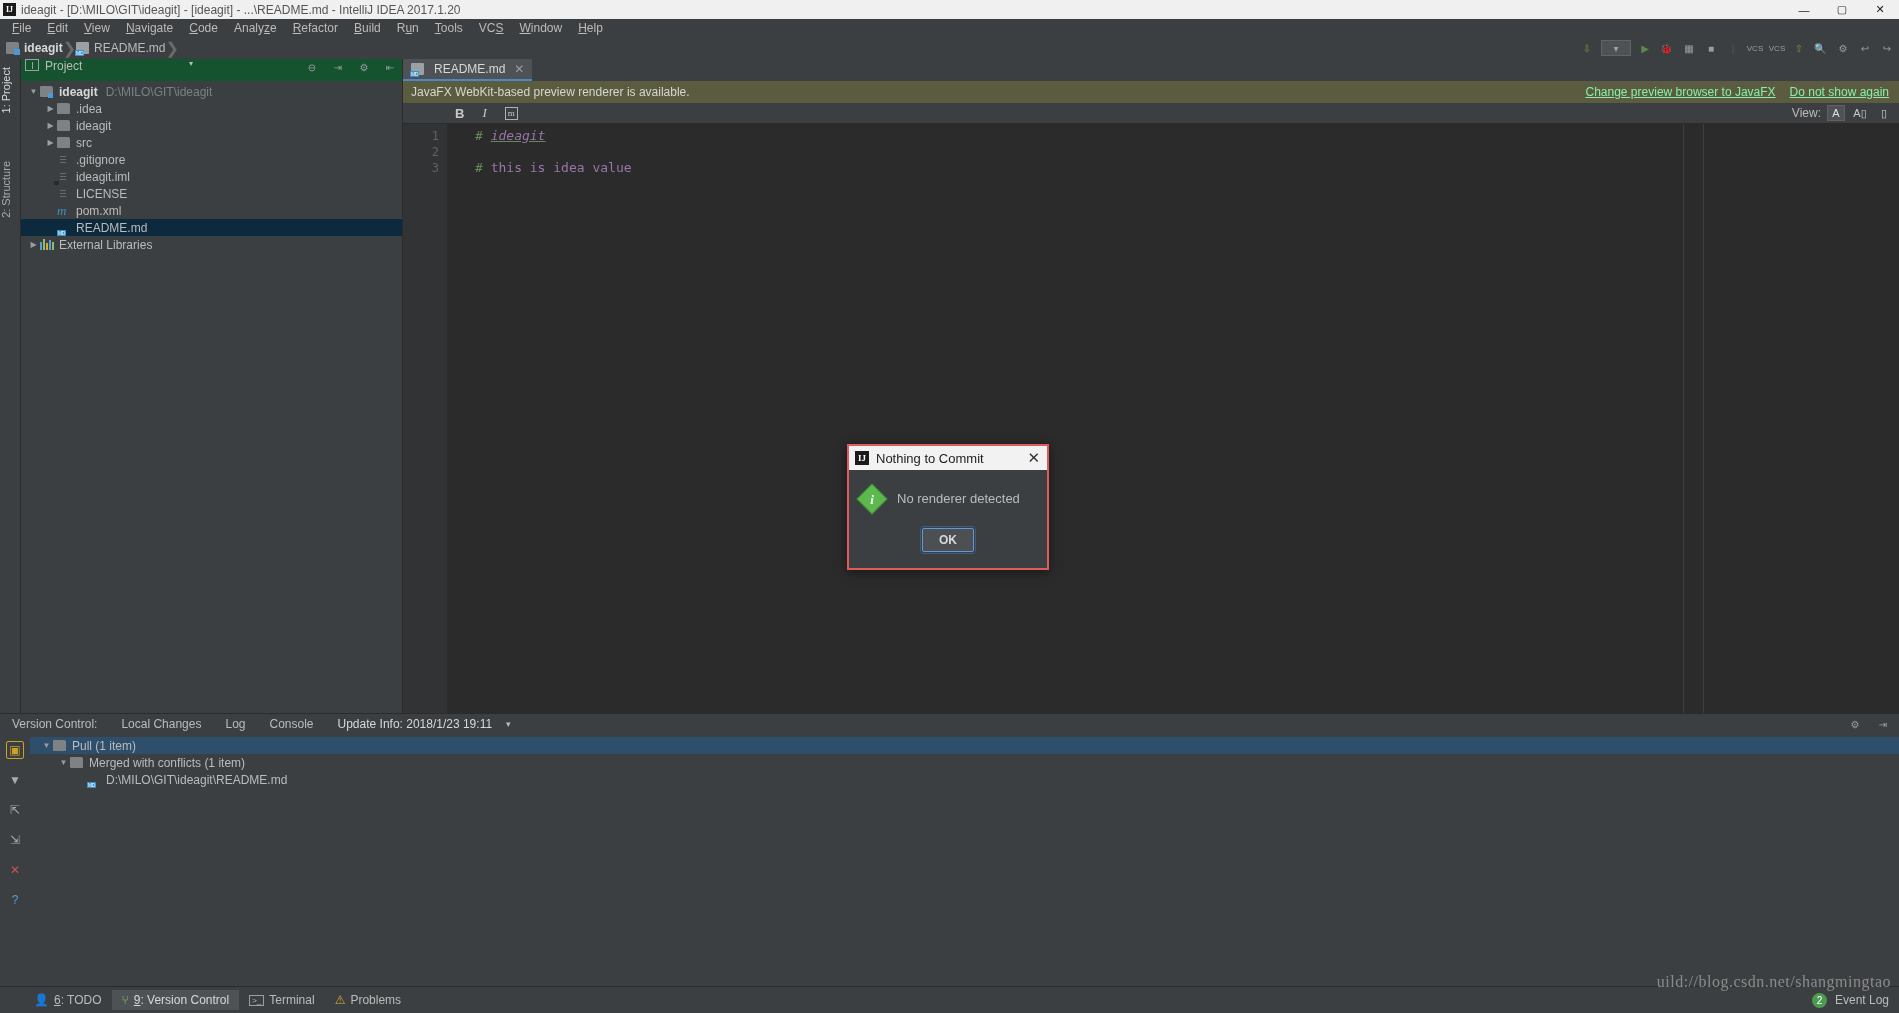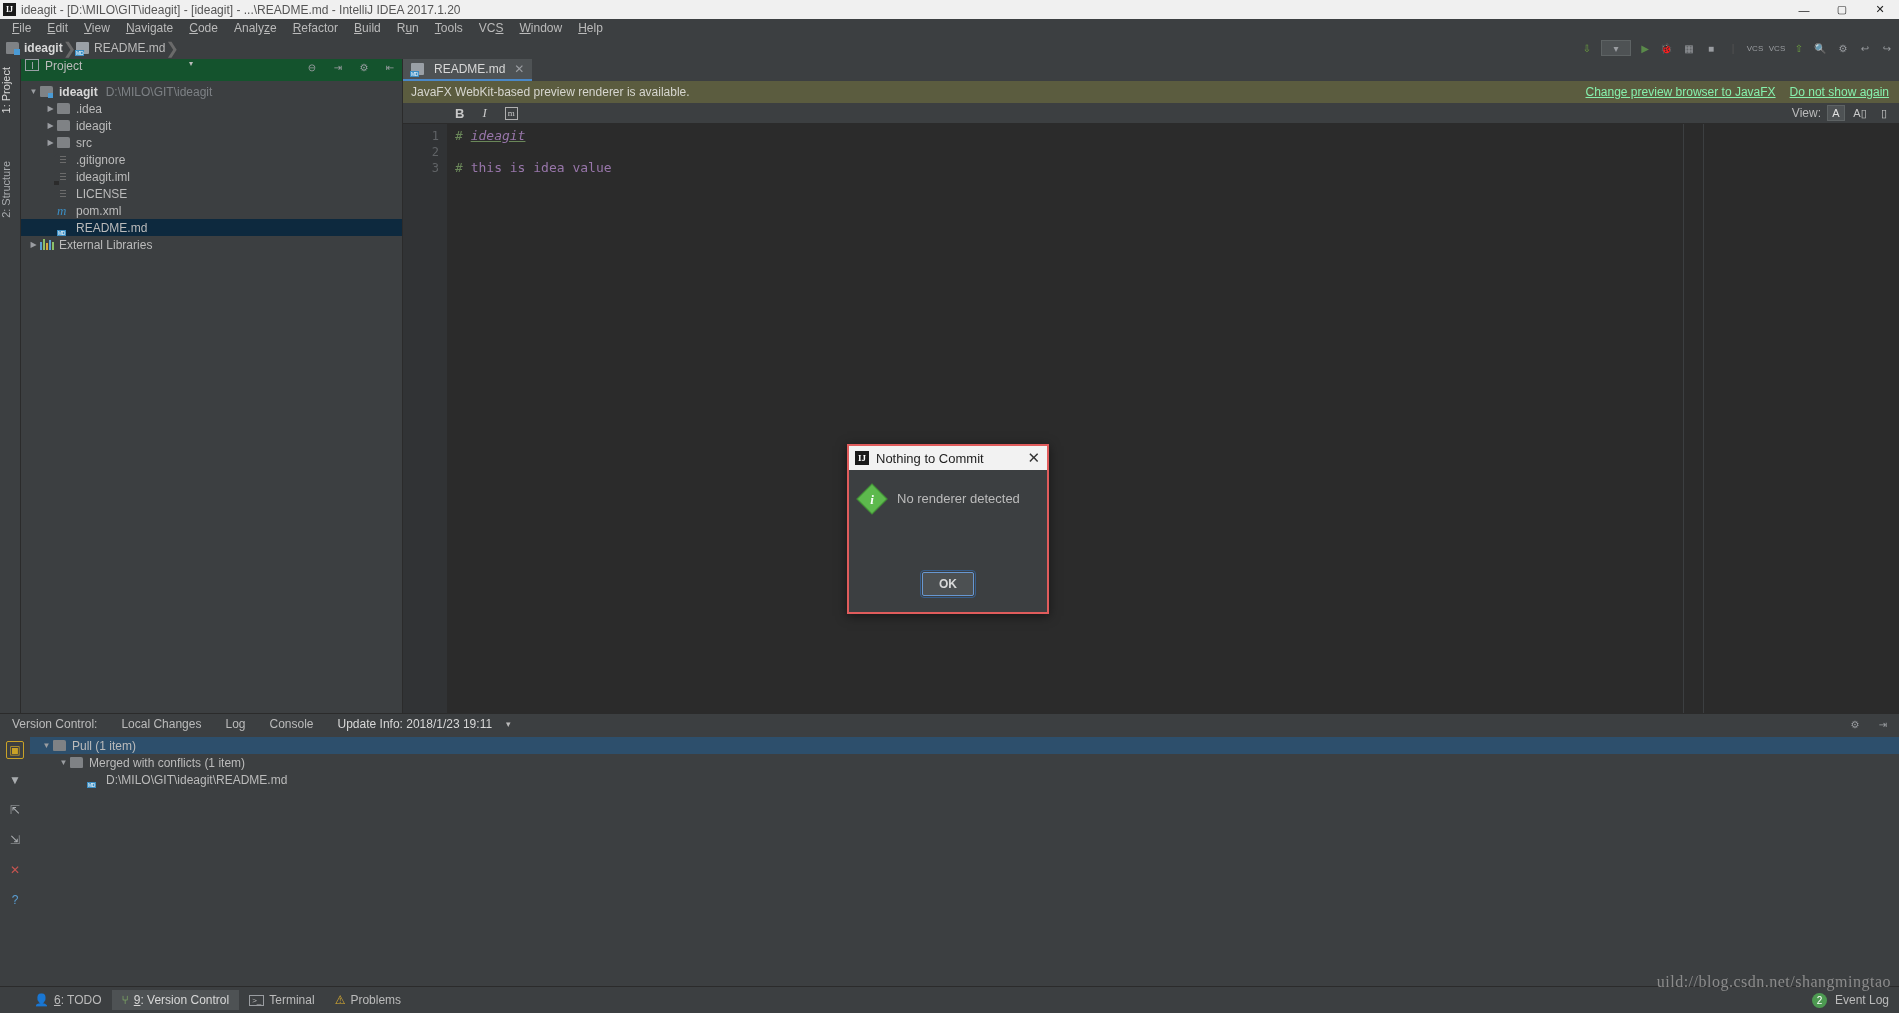--- a/index.html
+++ b/index.html
@@ -163,21 +163,21 @@
 
   #code-wrap { flex: 1; display: flex; background: #2b2b2b; position: relative; min-height: 0; }
   #gutter { width: 44px; flex: 0 0 44px; background: #313335; text-align: right;
             padding-top: 4px; color: #606366; font-size: 12px;
             font-family: "DejaVu Sans Mono", monospace; }
   #gutter div { height: 16px; line-height: 16px; padding-right: 8px; }
   #code {
     flex: 1; padding: 4px 0 0 8px; font-family: "DejaVu Sans Mono", monospace;
     font-size: 13px; line-height: 16px; position: relative;
   }
-  #code .line { height: 16px; white-space: pre; }
+  #code .line { height: 16px; white-space: pre; margin-left: 20px; }
   .tok-hash { color: #6a8759; font-style: italic; }
   .tok-h1 { color: #9876aa; font-style: italic; text-decoration: underline; text-decoration-color:#6a8759; }
   .tok-txt { color: #9876aa; }
   #editor-right-gut {
     width: 20px; flex: 0 0 20px; background: #2b2b2b; border-left: 1px solid #3c3f41;
   }
   #preview-pane { width: 196px; flex: 0 0 196px; background: #2b2b2b; border-left:1px solid #3c3f41; }
 
   
   #vc-panel {
@@ -257,21 +257,21 @@
   #dlg-body .info-icon span {
     transform: rotate(-45deg); display: block; width: 22px; height: 22px;
     line-height: 22px; text-align: center; color: #fff; font-weight: bold;
     font-size: 13px; font-family: "Liberation Serif", serif; font-style: italic;
   }
   #dlg-body .dlg-msg { font-size: 13px; color: #bbbbbb; padding-top: 5px; }
   #dlg-foot { padding: 14px 0 16px 0; display: flex; justify-content: center; }
   #dlg-ok {
     min-width: 52px; padding: 4px 14px; font-size: 12px; color: #d8d8d8;
     background: #4c5052; border: 1px solid #6897d0; border-radius: 2px;
-    outline: 1px solid #375d8a; outline-offset: 1px; font-weight: bold; margin-top: 44px;
+    outline: 1px solid #375d8a; outline-offset: 1px; font-weight: bold;
   }
 </style>
 </head>
 <body>
 
 <div id="titlebar">
   <div class="ij-logo">IJ</div>
   <div class="title-text">ideagit - [D:\MILO\GIT\ideagit] - [ideagit] - ...\README.md - IntelliJ IDEA 2017.1.20</div>
   <div id="winbtns">
     <div class="min">—</div>

